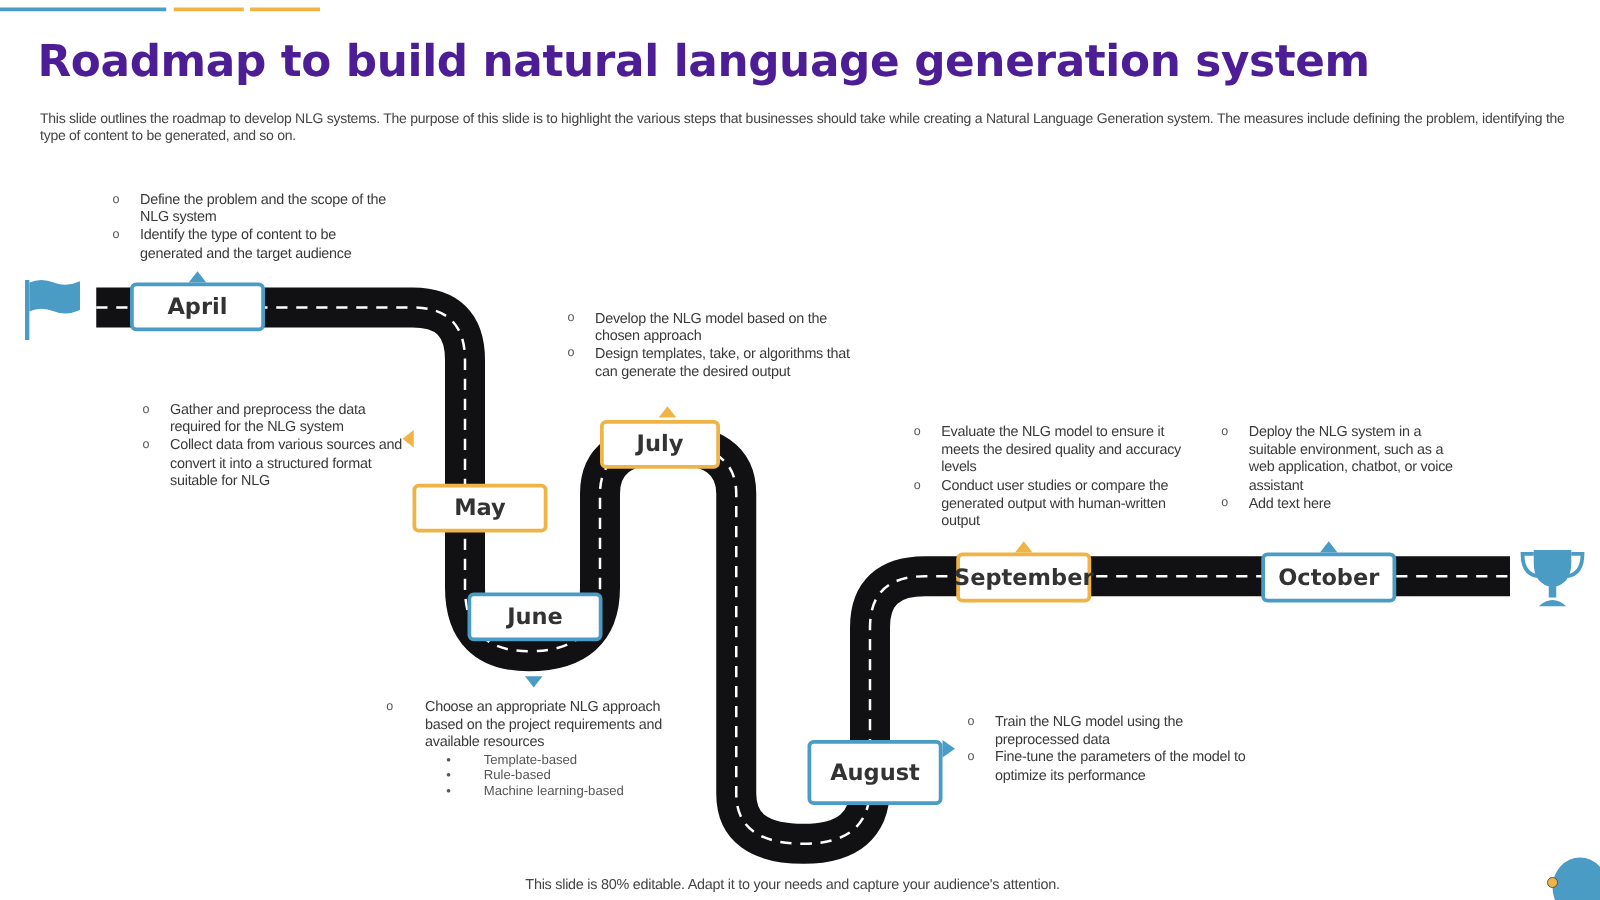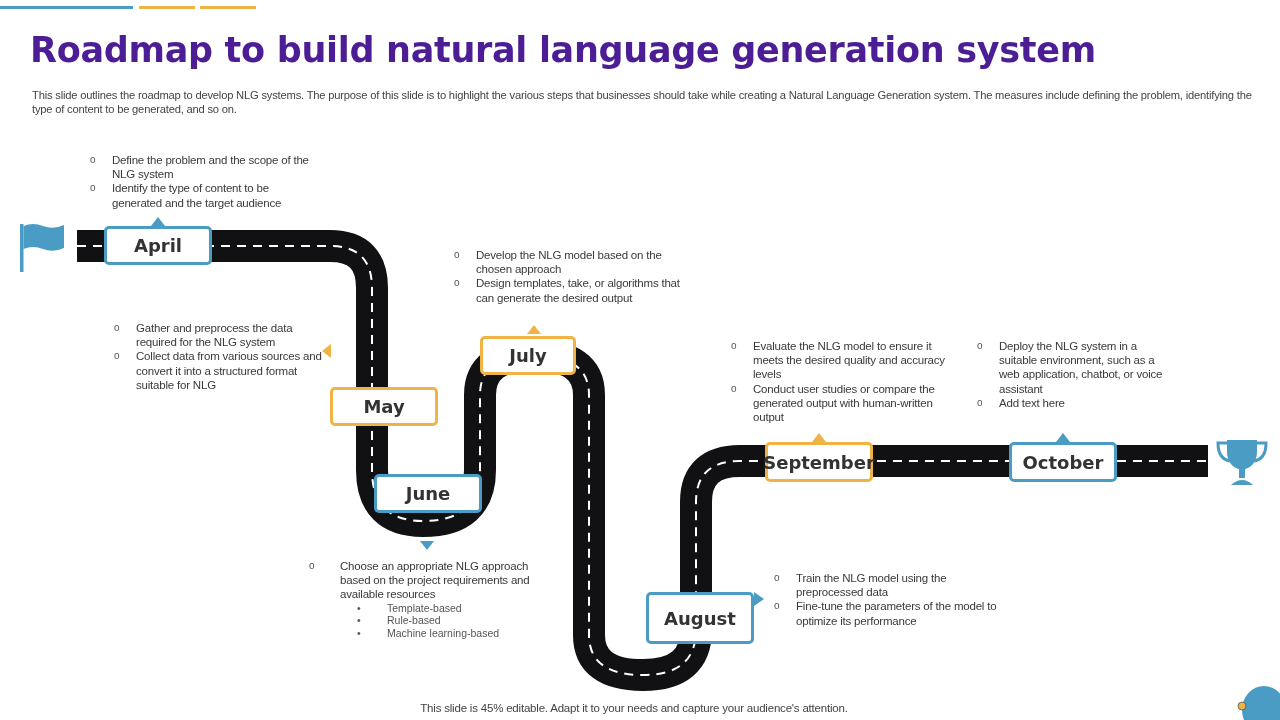--- a/index.html
+++ b/index.html
@@ -115,18 +115,18 @@
 
 <div class="ptr" style="left:1056px;top:433px;border-left:7px solid transparent;border-right:7px solid transparent;border-bottom:9px solid #4a9cc4;"></div>
 <div class="label blue" style="left:1009px;top:442px;width:108px;height:40px;">
   <span>October</span>
 </div>
 <ul class="notes" style="left:977px;top:339px;width:190px;">
   <li>Deploy the NLG system in a suitable environment, such as a web application, chatbot, or voice assistant</li>
   <li>Add text here</li>
 </ul>
 
-<div class="footer">This slide is 45% editable. Adapt it to your needs and capture your audience's attention.</div>
+<div class="footer">This slide is 80% editable. Adapt it to your needs and capture your audience's attention.</div>
 
 <svg class="icon" width="50" height="40" style="left:1232px;top:684px;">
   <ellipse cx="32" cy="26" rx="22" ry="24" fill="#4a9cc4"></ellipse>
   <circle cx="10" cy="22" r="4" fill="#f0b446" stroke="#555" stroke-width="0.8"></circle>
 </svg>
 
 </body></html>

